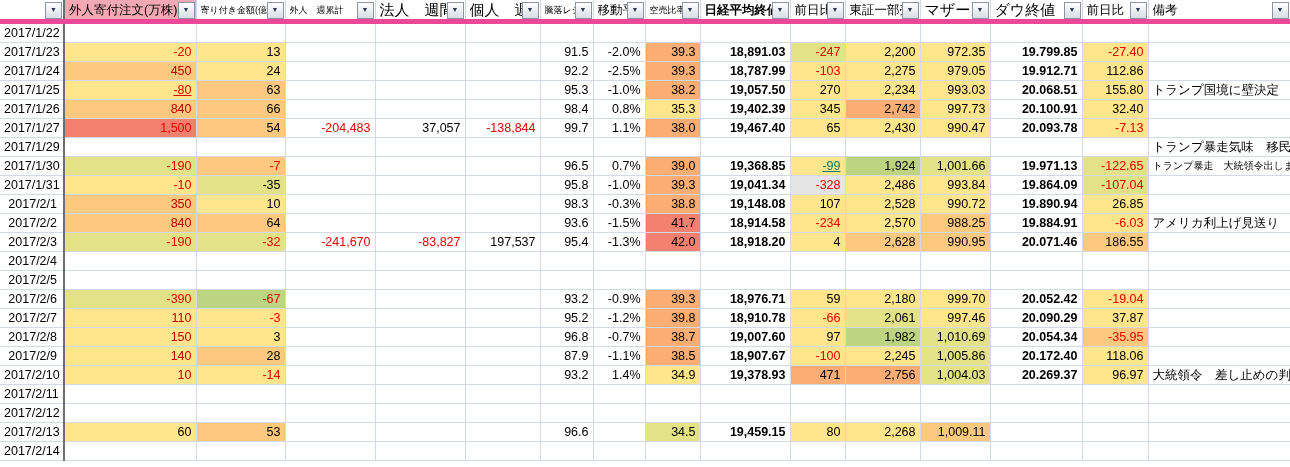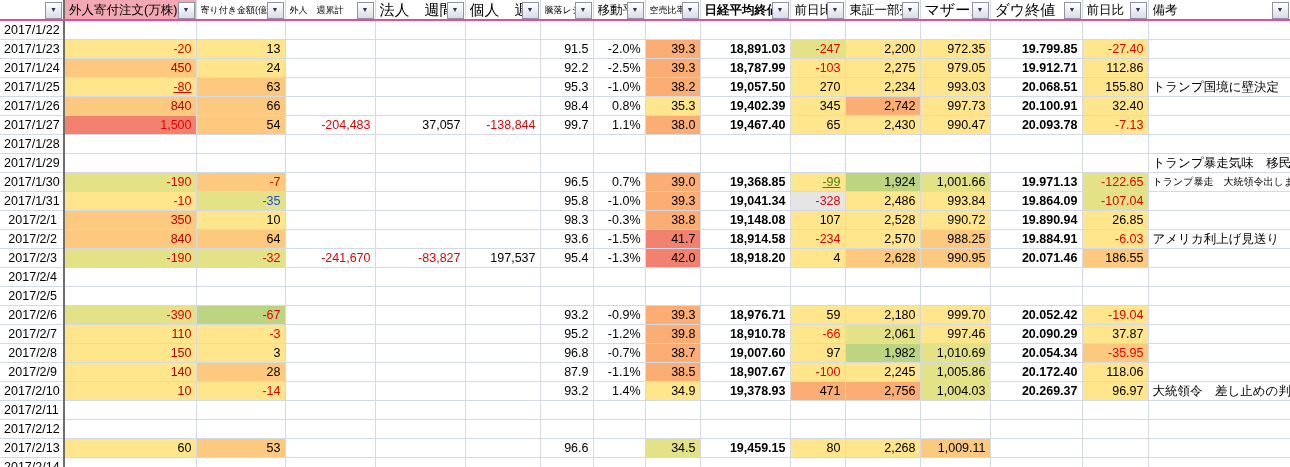--- a/index.html
+++ b/index.html
@@ -6,21 +6,21 @@
     font-family:"Liberation Sans","DejaVu Sans",sans-serif;}
   table{border-collapse:collapse;table-layout:fixed;width:1290px;}
   td{box-sizing:border-box;height:19px;line-height:18px;padding:0 4px;
      border-right:1px solid #d3dae6;border-bottom:1px solid #d3dae6;
      font-size:12.5px;color:#000;white-space:nowrap;overflow:hidden;}
   td.num{text-align:right;}
   td.date{text-align:right;border-right:2px solid #6e6e6e;padding-right:6px;}
   td.remark{text-align:left;}
   td.remark.small{font-size:10px;}
   td.boldcol{font-weight:bold;}
-  tr.hrow td{position:relative;border-bottom:2px solid #ec4899;background:#ffffff;height:20px;}
+  tr.hrow td{position:relative;border-bottom:5px solid #ec4899;background:#ffffff;height:20px;}
   tr.hrow td.pink{background:#F2A9B3;}
   .hlabel{display:inline-block;max-width:100%;overflow:hidden;white-space:nowrap;vertical-align:middle;}
   .hl-s{font-size:9px;}
   .hl-l{font-size:15px;}
   .hl-b{font-weight:bold;}
   .dd{position:absolute;right:1px;top:2px;width:15px;height:15px;
       border:1px solid #8c94a5;background:linear-gradient(#ffffff,#d8dde6);
       font-size:7px;line-height:13px;text-align:center;color:#2e3950;cursor:pointer;}
   tr.hrow td.hdr0{border-right:2px solid #6e6e6e;}
 </style>
@@ -169,38 +169,20 @@
         <td class="num" style="background: rgb(251, 173, 115);">38.0</td>
         <td class="num boldcol">19,467.40</td>
         <td class="num" style="background: rgb(255, 229, 139);">65</td>
         <td class="num" style="background: rgb(255, 229, 139);">2,430</td>
         <td class="num" style="background: rgb(255, 229, 139);">990.47</td>
         <td class="num boldcol">20.093.78</td>
         <td class="num" style="background: rgb(255, 229, 139); color: rgb(232, 0, 0);">-7.13</td>
         <td class="remark"></td>
       </tr>
       <tr>
-        <td class="date">2017/1/28</td>
-        <td class="num"></td>
-        <td class="num"></td>
-        <td class="num"></td>
-        <td class="num"></td>
-        <td class="num"></td>
-        <td class="num"></td>
-        <td class="num"></td>
-        <td class="num"></td>
-        <td class="num boldcol"></td>
-        <td class="num"></td>
-        <td class="num"></td>
-        <td class="num"></td>
-        <td class="num boldcol"></td>
-        <td class="num"></td>
-        <td class="remark"></td>
-      </tr>
-      <tr>
         <td class="date">2017/1/29</td>
         <td class="num"></td>
         <td class="num"></td>
         <td class="num"></td>
         <td class="num"></td>
         <td class="num"></td>
         <td class="num"></td>
         <td class="num"></td>
         <td class="num"></td>
         <td class="num boldcol"></td>
@@ -215,31 +197,31 @@
         <td class="date">2017/1/30</td>
         <td class="num" style="background: rgb(227, 226, 135); color: rgb(232, 0, 0);">-190</td>
         <td class="num" style="background: rgb(252, 201, 127); color: rgb(232, 0, 0);">-7</td>
         <td class="num"></td>
         <td class="num"></td>
         <td class="num"></td>
         <td class="num">96.5</td>
         <td class="num">0.7%</td>
         <td class="num" style="background: rgb(251, 173, 115);">39.0</td>
         <td class="num boldcol">19,368.85</td>
-        <td class="num" style="background: rgb(255, 229, 139); color: #4d7c0f; text-decoration: underline;">-99</td>
+        <td class="num" style="background: rgb(255, 229, 139); color: #0f766e; text-decoration: underline;">-99</td>
         <td class="num" style="background: rgb(189, 213, 128);">1,924</td>
         <td class="num" style="background: rgb(227, 226, 135);">1,001.66</td>
         <td class="num boldcol">19.971.13</td>
         <td class="num" style="background: rgb(227, 226, 135); color: rgb(232, 0, 0);">-122.65</td>
         <td class="remark small">トランプ暴走　大統領令出しまくり</td>
       </tr>
       <tr>
         <td class="date">2017/1/31</td>
         <td class="num" style="background: rgb(255, 229, 139); color: rgb(232, 0, 0);">-10</td>
-        <td class="num" style="background: rgb(227, 226, 135); color: #1d4ed8;">-35</td>
+        <td class="num" style="background: rgb(227, 226, 135); color: #000000;">-35</td>
         <td class="num"></td>
         <td class="num"></td>
         <td class="num"></td>
         <td class="num">95.8</td>
         <td class="num">-1.0%</td>
         <td class="num" style="background: rgb(251, 173, 115);">39.3</td>
         <td class="num boldcol">19,041.34</td>
         <td class="num" style="background: #e5e5e5; color: rgb(232, 0, 0);">-328</td>
         <td class="num" style="background: rgb(255, 229, 139);">2,486</td>
         <td class="num" style="background: rgb(255, 229, 139);">993.84</td>

